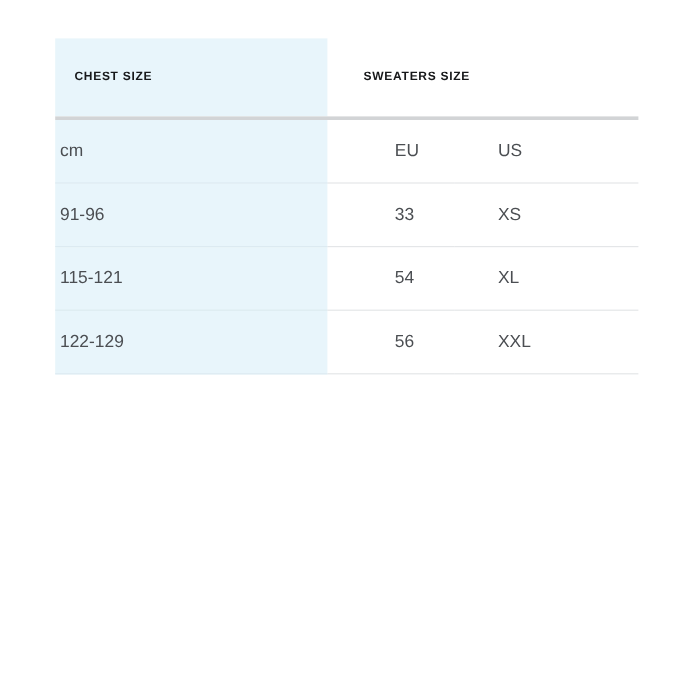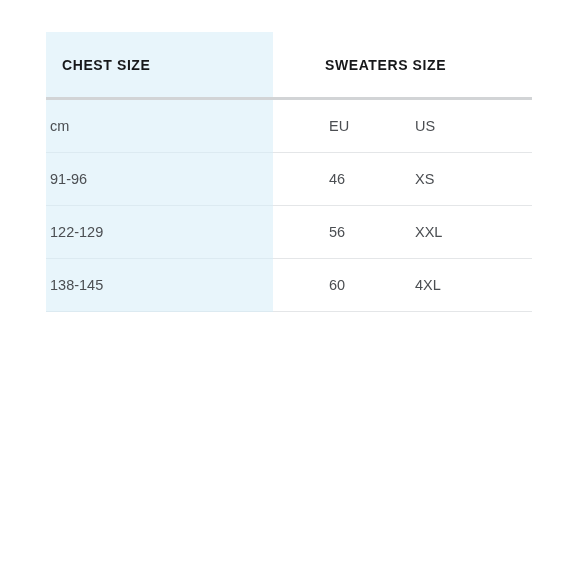--- a/index.html
+++ b/index.html
@@ -32,33 +32,33 @@
   col.col-chest   { width: 227px; }
   col.col-eu      { width: 106px; }
   col.col-us      { width: 153px; }
 
   
   .head-row th {
     padding: 0;
     height: 65px;
     vertical-align: middle;
     text-align: left;
-    font-size: 14px;
+    font-size: 10px;
     font-weight: bold;
     letter-spacing: 0.6px;
     color: #17181a;
     background: #ffffff;
     border: none;
   }
   .head-row th.chest-head {
     background: #e8f5fb;
     padding-left: 16px;
   }
   .head-row th.sweaters-head {
-    padding-left: 52px;
+    padding-left: 30px;
   }
 
   
   .rule-row td {
     padding: 0;
     height: 3px;
     background: #d2d4d6;
     border: none;
   }
 
@@ -117,28 +117,28 @@
       </tr>
 
       <tr class="data-row unit-row">
         <td class="cell-chest">cm</td>
         <td class="cell-eu">EU</td>
         <td class="cell-us">US</td>
       </tr>
 
       <tr class="data-row">
         <td class="cell-chest">91-96</td>
-        <td class="cell-eu">46</td>
+        <td class="cell-eu">33</td>
         <td class="cell-us">XS</td>
+      </tr>
+      <tr class="data-row">
+        <td class="cell-chest">115-121</td>
+        <td class="cell-eu">54</td>
+        <td class="cell-us">XL</td>
       </tr>
       <tr class="data-row">
         <td class="cell-chest">122-129</td>
         <td class="cell-eu">56</td>
         <td class="cell-us">XXL</td>
       </tr>
-      <tr class="data-row">
-        <td class="cell-chest">138-145</td>
-        <td class="cell-eu">60</td>
-        <td class="cell-us">4XL</td>
-      </tr>
     </tbody>
   </table>
 </div>
 
 </body></html>

